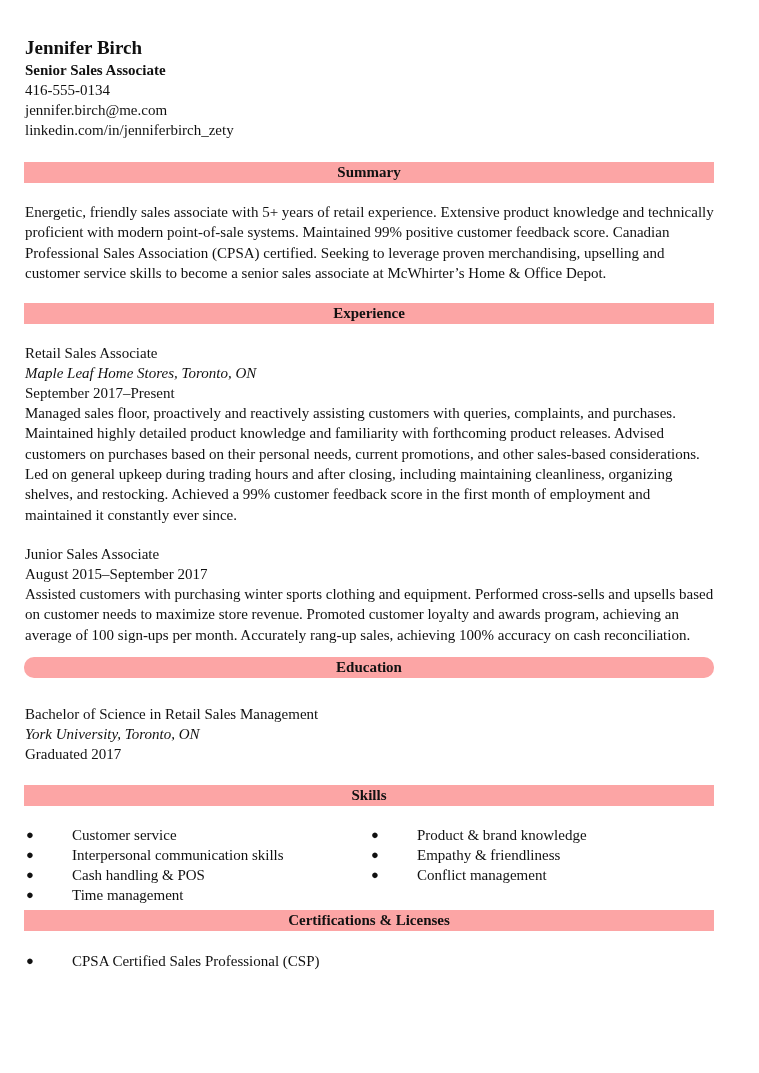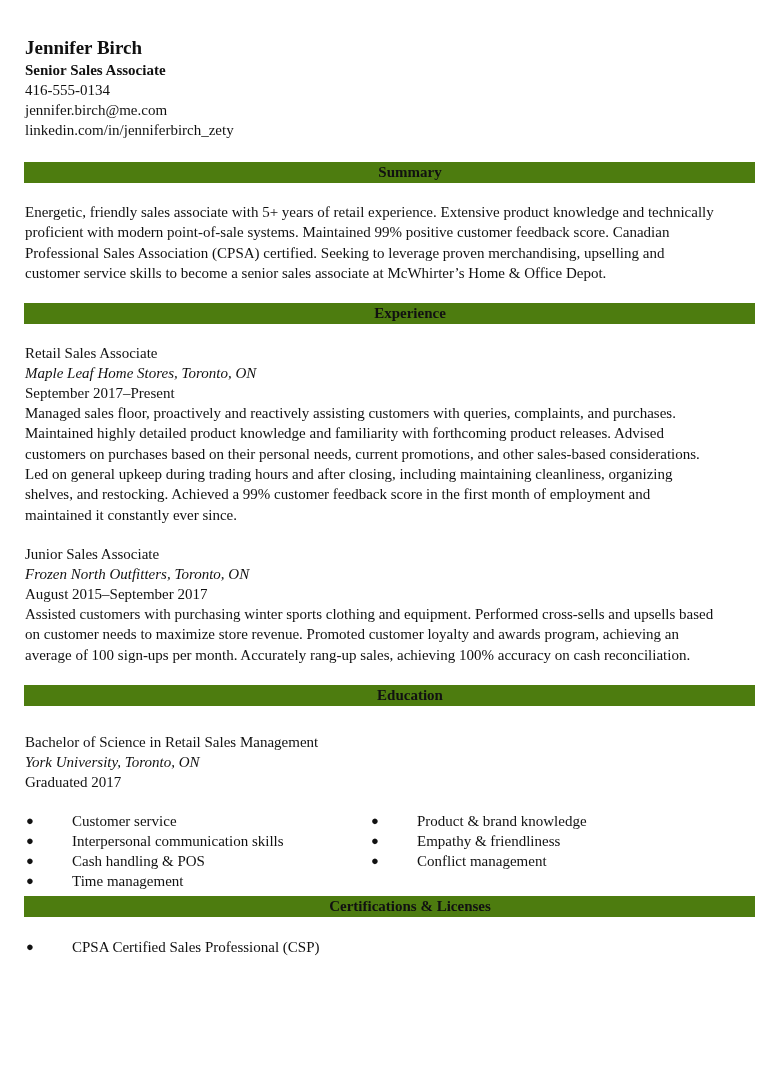--- a/index.html
+++ b/index.html
@@ -30,29 +30,28 @@
     .title {
       font-size: 15px;
       font-weight: bold;
       line-height: 20px;
     }
     .contact {
       font-size: 15px;
       line-height: 20px;
     }
     .band {
-      background: #4d7c0f;
+      background: #fca5a5;
       height: 21px;
       line-height: 21px;
       text-align: center;
       font-weight: bold;
       font-size: 15px;
       margin-left: -1px;
       width: 690px;
-      padding-left: 41px;
     }
     .para {
       font-size: 15px;
       line-height: 20.3px;
     }
     .bold { font-weight: normal; font-size: 15px; line-height: 20px; }
     .ital { font-style: italic; font-size: 15px; line-height: 20px; }
     .reg { font-size: 15px; line-height: 20px; }
     .skills {
       display: flex;
@@ -91,32 +90,32 @@
 
   <div style="margin-top:19px;">
     <div class="bold">Retail Sales Associate</div>
     <div class="ital">Maple Leaf Home Stores, Toronto, ON</div>
     <div class="reg">September 2017–Present</div>
     <div class="para">Managed sales floor, proactively and reactively assisting customers with queries, complaints, and purchases. Maintained highly detailed product knowledge and familiarity with forthcoming product releases. Advised customers on purchases based on their personal needs, current promotions, and other sales-based considerations. Led on general upkeep during trading hours and after closing, including maintaining cleanliness, organizing shelves, and restocking. Achieved a 99% customer feedback score in the first month of employment and maintained it constantly ever since.</div>
   </div>
 
   <div style="margin-top:19px;">
     <div class="bold">Junior Sales Associate</div>
-    <div class="ital">Frozen North Outfitters, Toronto, ON</div>
     <div class="reg">August 2015–September 2017</div>
     <div class="para">Assisted customers with purchasing winter sports clothing and equipment. Performed cross-sells and upsells based on customer needs to maximize store revenue. Promoted customer loyalty and awards program, achieving an average of 100 sign-ups per month. Accurately rang-up sales, achieving 100% accuracy on cash reconciliation.</div>
   </div>
 
-  <div class="band" style="margin-top:20px;">Education</div>
+  <div class="band" style="margin-top:12px;border-radius:10px;">Education</div>
   <div style="margin-top:26px;">
     <div class="bold">Bachelor of Science in Retail Sales Management</div>
     <div class="ital">York University, Toronto, ON</div>
     <div class="reg">Graduated 2017</div>
   </div>
 
+  <div class="band" style="margin-top:21px;">Skills</div>
   <div class="skills" style="margin-top:19px;">
     <div class="col">
       <div class="bul">
           <span class="dot">●</span>
           <span>Customer service</span>
         </div>
       <div class="bul">
           <span class="dot">●</span>
           <span>Interpersonal communication skills</span>
         </div>

